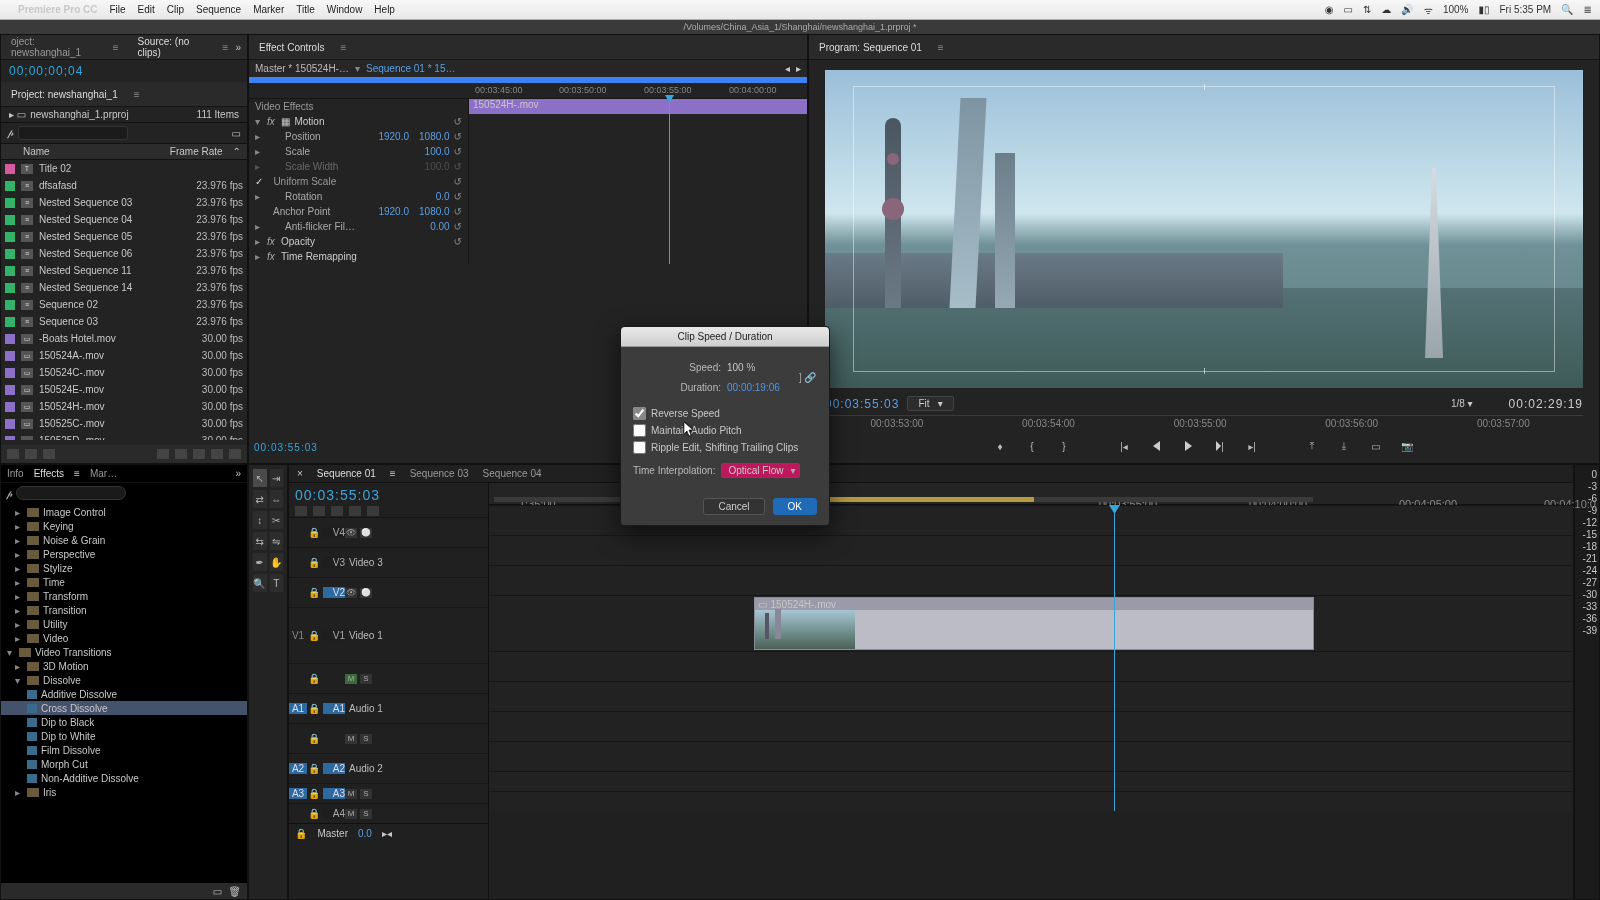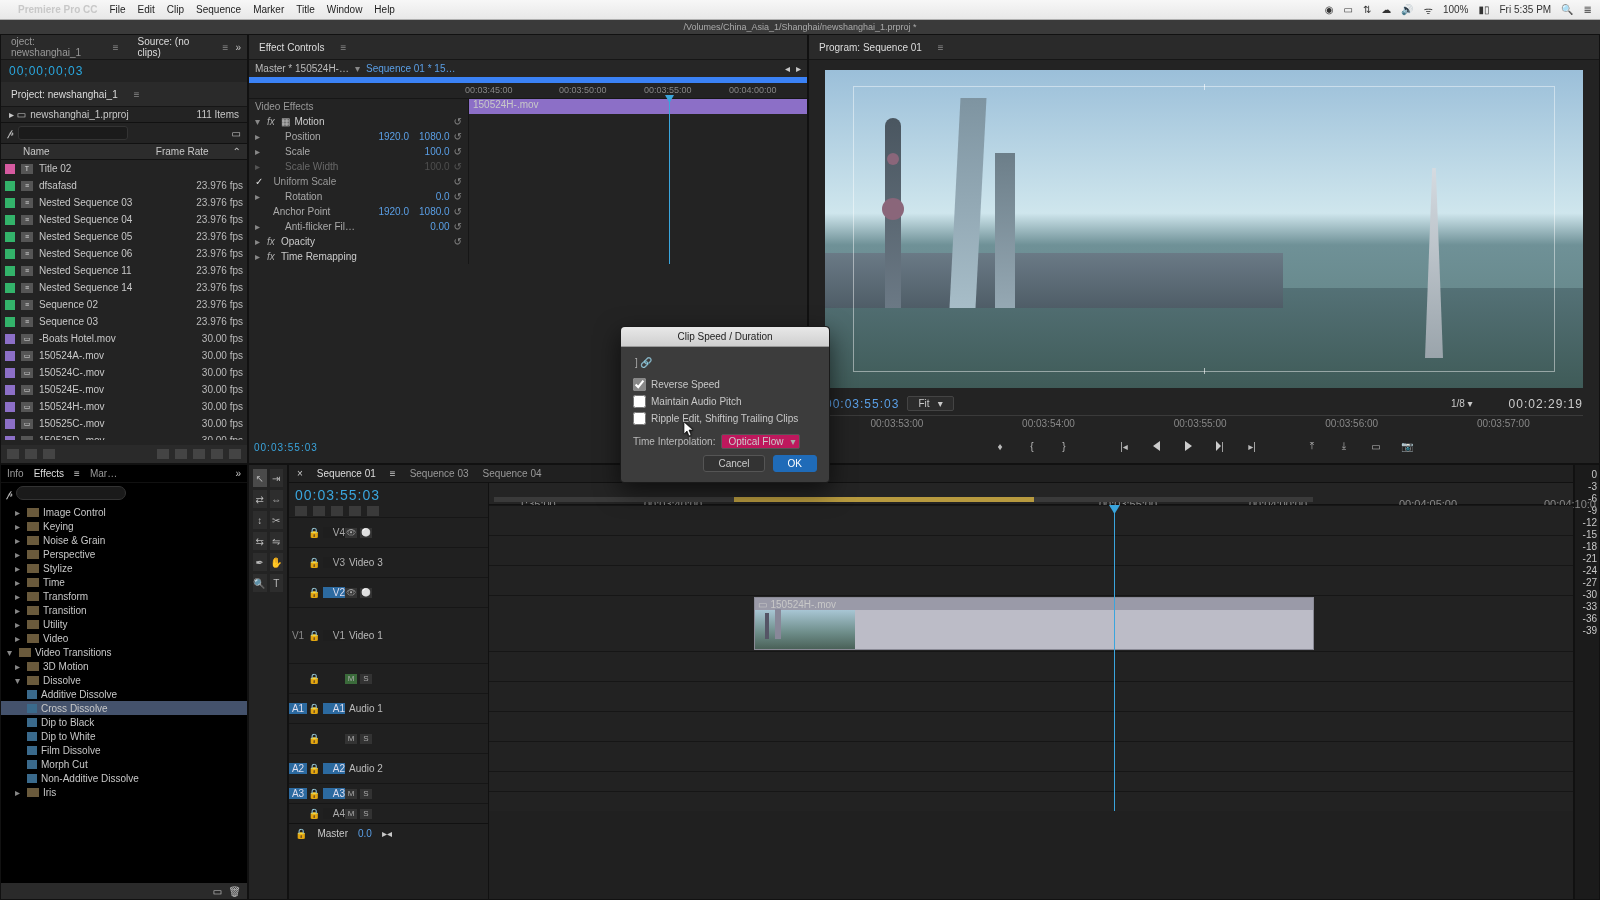--- a/index.html
+++ b/index.html
@@ -18,21 +18,21 @@
 .panel-header .tab.active{color:#ddd}
 .panel-header .burger{margin-left:4px;color:#888;letter-spacing:-1px}
 
 .proj-top{padding:4px 8px}
 .proj-top .tc{color:#2aa8e0;font-size:12px;letter-spacing:1px}
 .proj-sub{display:flex;justify-content:space-between;padding:2px 8px;color:#aaa;border-bottom:1px solid #111}
 .proj-search{padding:3px 6px;display:flex;align-items:center}
 .proj-search input{background:#1b1b1b;border:1px solid #333;border-radius:3px;height:14px;width:110px;padding:0 4px;color:#ccc}
 .proj-cols{display:flex;background:#2c2c2c;border-top:1px solid #111;border-bottom:1px solid #111;padding:2px 6px}
 .proj-cols .c-name{flex:1}
-.proj-cols .c-fr{width:72px;text-align:right;margin-right:24px}
+.proj-cols .c-fr{width:72px;text-align:right;margin-right:10px}
 .proj-list{height:280px;overflow:hidden}
 .p-row{display:flex;align-items:center;height:17px;padding:0 4px;gap:6px}
 .p-swatch{width:10px;height:10px}
 .p-icon{width:12px;height:10px;background:#555;font-size:7px;text-align:center;line-height:10px;color:#ddd}
 .p-name{flex:1;white-space:nowrap;overflow:hidden}
 .p-fr{width:70px;text-align:right;color:#bbb}
 .proj-foot{position:absolute;bottom:0;left:0;right:0;height:18px;background:#2a2a2a;display:flex;align-items:center;gap:6px;padding:0 6px}
 .proj-foot .ic{width:12px;height:10px;background:#444}
 
 .ec{font-size:10px}
@@ -144,21 +144,21 @@
 .dialog .d-title{height:20px;background:linear-gradient(#e8e8e8,#cfcfcf);color:#222;text-align:center;line-height:20px;font-size:10px;border-bottom:1px solid #999;border-radius:4px 4px 0 0}
 .dialog .d-body{padding:10px 12px}
 .dialog .d-row{display:flex;align-items:center;height:20px;gap:6px}
 .dialog .d-row .k{flex:1;text-align:right;color:#bbb}
 .dialog .d-row .v{width:70px;color:#4b98e8}
 .dialog .link-ic{color:#aaa;margin-left:2px}
 .dialog .chkrow{display:flex;align-items:center;gap:5px;height:17px;color:#bbb}
 .dialog .chkrow input{accent-color:#888}
 .dialog .sel{background:#be185d;border:1px solid #555;padding:1px 16px 1px 6px;border-radius:2px;color:#ccc;position:relative}
 .dialog .sel::after{content:"▾";position:absolute;right:4px;color:#aaa}
-.dialog .d-buttons{display:flex;justify-content:flex-end;gap:8px;margin-top:4px}
+.dialog .d-buttons{display:flex;justify-content:flex-end;gap:8px;margin-top:18px}
 .dialog .btn{padding:2px 14px;border-radius:3px;border:1px solid #555;background:#333;color:#ccc}
 .dialog .btn.primary{background:#1f6bb8;border-color:#1f6bb8;color:#fff}
 .cursor{position:absolute;left:684px;top:422px;width:12px;height:16px;pointer-events:none}
 .cursor svg{filter:drop-shadow(0 0 1px #000)}
 .ec-tc{position:absolute;left:254px;top:442px;color:#3aa5dd;font-size:10px;letter-spacing:1px}
 </style>
 </head>
 <body>
 
 <div class="mac-menubar">
@@ -192,21 +192,21 @@
 
   <div class="panel">
     <div class="panel-header">
       <span class="tab">oject: newshanghai_1</span>
       <span class="burger">≡</span>
       <span style="flex:1"></span>
       <span class="tab active">Source: (no clips)</span>
       <span class="burger">≡</span>
       <span style="margin-left:auto">»</span>
     </div>
-    <div class="proj-top"><span class="tc">00;00;00;03</span></div>
+    <div class="proj-top"><span class="tc">00;00;00;04</span></div>
     <div class="panel-header" style="height:18px">
         <span class="tab active">Project: newshanghai_1</span>
         <span class="burger">≡</span>
       </div>
     <div class="proj-sub">
       <span><span style="margin-right:4px">▸ ▭</span><span>newshanghai_1.prproj</span></span>
       <span>111 Items</span>
     </div>
     <div class="proj-search">
         <span style="margin-right:4px">𝓅</span>
@@ -345,21 +345,21 @@
     <div class="ec-head">
       <span class="master">Master * 150524H-…</span>
       <span class="dd">▾</span>
       <span class="link">Sequence 01 * 15…</span>
       <span style="flex:1"></span>
       <span>◂</span>
       <span>▸</span>
     </div>
     <div style="position:relative">
       <div class="ec-tl-head" style="padding-left:224px">
-        <span class="stamp" style="left:216px">00:03:45:00</span>
+        <span class="stamp" style="left:226px">00:03:45:00</span>
         <span class="stamp" style="left:310px">00:03:50:00</span>
         <span class="stamp" style="left:395px">00:03:55:00</span>
         <span class="stamp" style="left:480px">00:04:00:00</span>
       </div>
       <div class="ec-body">
         <div class="ec-left">
           <div class="ec-row">
               <span class="lbl" style="color:#999">Video Effects</span>
             </div>
           <div class="ec-row">
@@ -778,20 +778,30 @@
       </div>
   </div>
 </div>
 
 <span class="ec-tc">00:03:55:03</span>
 
 <div class="dialog">
   <div class="d-title">Clip Speed / Duration</div>
   <div class="d-body">
     <div style="display:flex;align-items:center">
+      <div style="flex:1">
+        <div class="d-row">
+            <span class="k">Speed:</span>
+            <span class="v"><span>100</span> <span style="color:#bbb">%</span></span>
+          </div>
+        <div class="d-row">
+            <span class="k">Duration:</span>
+            <span class="v">00:00:19:06</span>
+          </div>
+      </div>
       <span class="link-ic">] 🔗</span>
     </div>
     <div style="height:8px"></div>
     <label class="chkrow">
         <input type="checkbox" checked="" style="">
         <span>Reverse Speed</span>
       </label>
     <label class="chkrow">
         <input type="checkbox" style="">
         <span>Maintain Audio Pitch</span>

